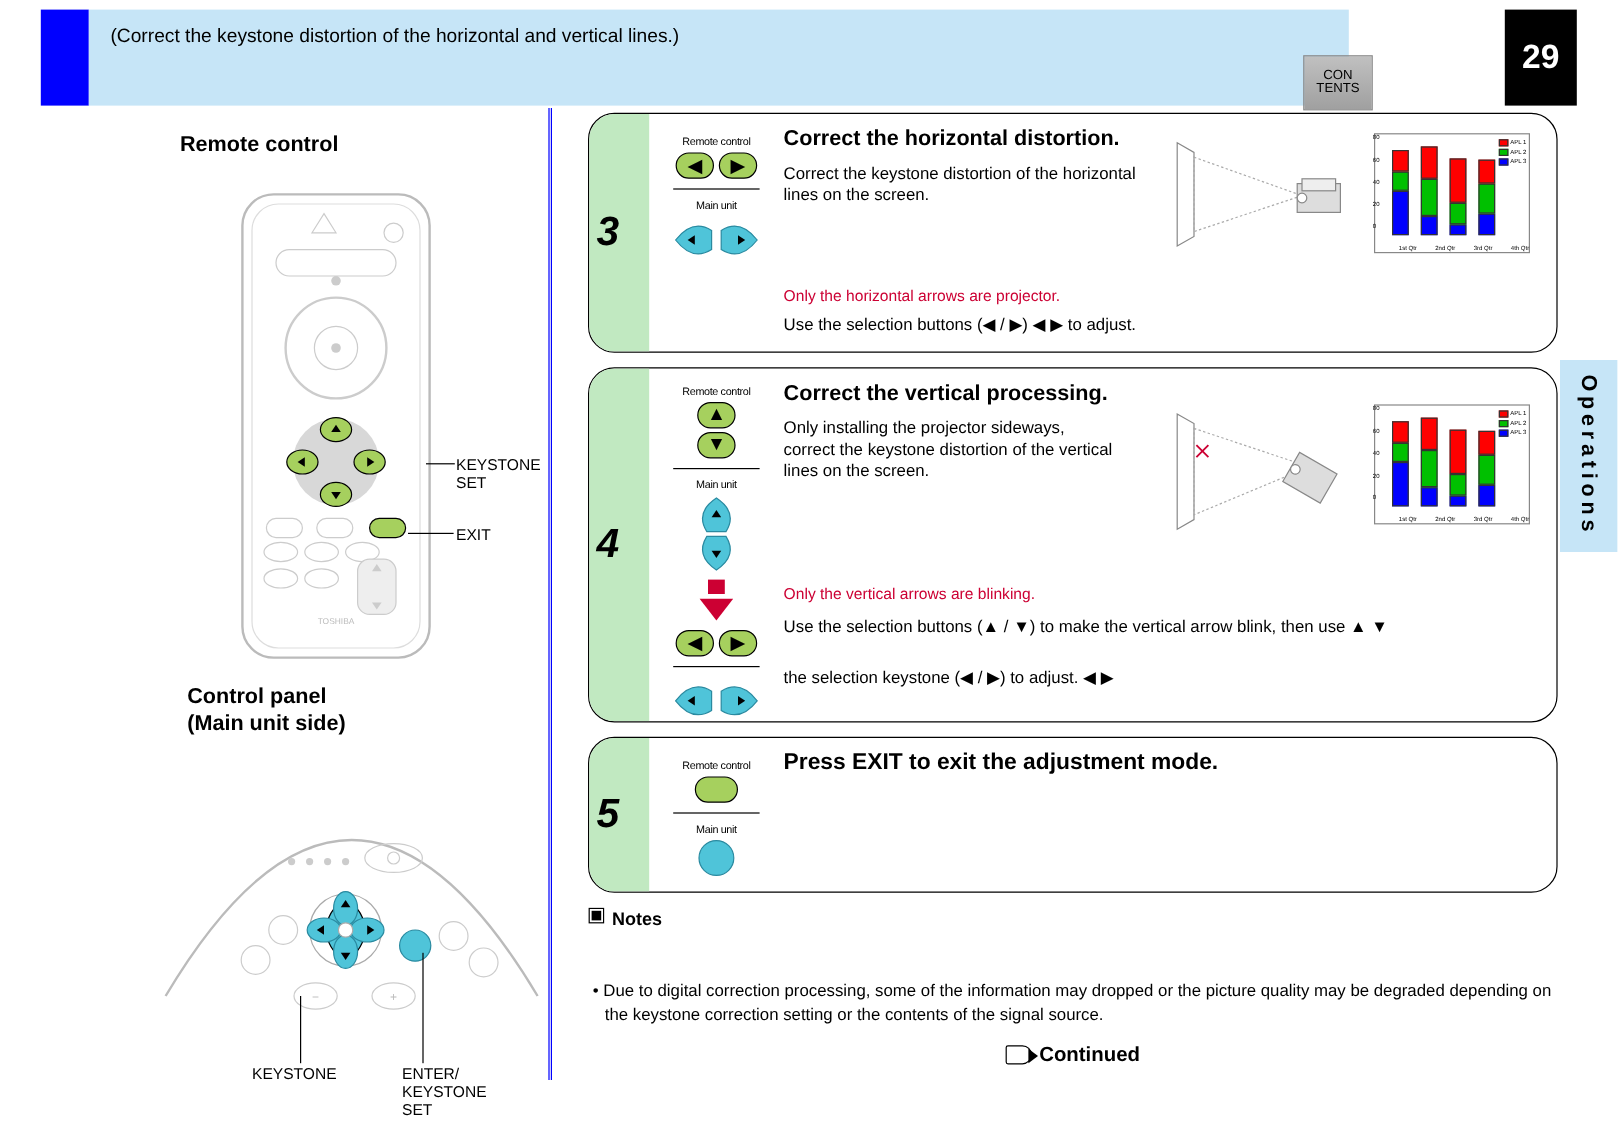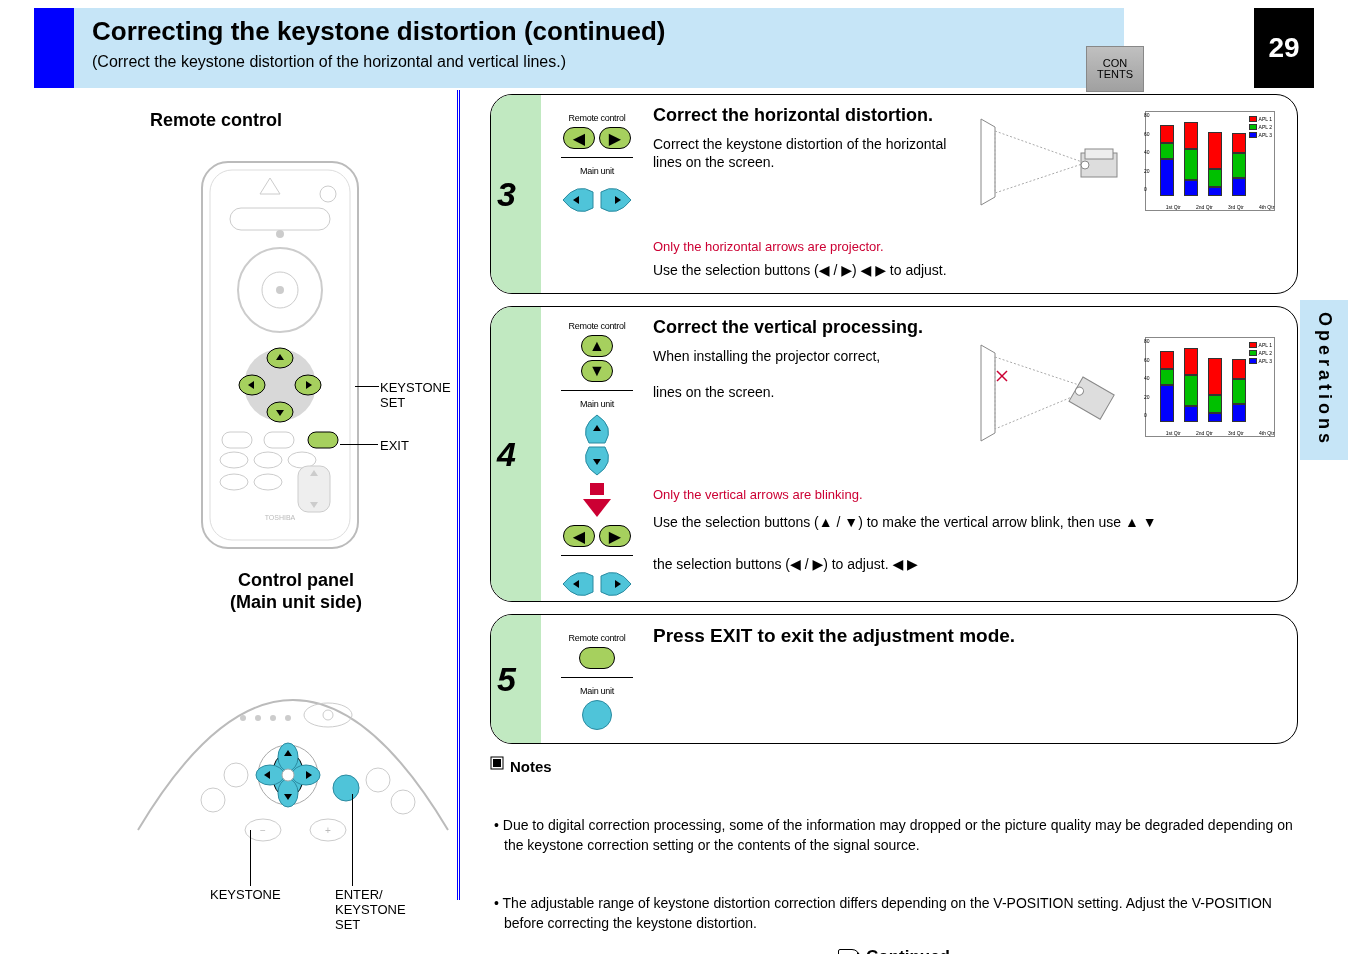--- a/index.html
+++ b/index.html
@@ -19,21 +19,21 @@
   
   .left-col { position: absolute; left: 80px; top: 90px; width: 380px; height: 810px; border-right: 3px double #0000ff; }
   .remote-label { position: absolute; left: 70px; top: 20px; font-size: 18px; font-weight: bold; }
   .remote-box { position: absolute; left: 120px; top: 70px; width: 160px; height: 390px; }
   .remote-svg { width: 100%; height: 100%; }
   .remote-callout-1 { position:absolute; left: 300px; top: 290px; font-size: 13px; }
   .remote-callout-2 { position:absolute; left: 300px; top: 348px; font-size: 13px; }
   .remote-line-1 { position:absolute; left: 275px; top: 296px; width: 24px; height:1px; background:#000; }
   .remote-line-2 { position:absolute; left: 260px; top: 354px; width: 38px; height:1px; background:#000; }
   
-  .caption2 { position:absolute; left: 76px; top: 480px; font-size: 18px; font-weight: bold; text-align:center; width:280px; line-height:1.2; }
+  .caption2 { position:absolute; left: 76px; top: 480px; font-size: 18px; font-weight: bold; text-align:left; width:280px; line-height:1.2; }
   .panel-box { position:absolute; left: 48px; top: 540px; width: 330px; height: 250px; }
   .panel-callout-1 { position:absolute; left: 130px; top: 797px; font-size: 13px;}
   .panel-callout-2 { position:absolute; left: 255px; top: 797px; font-size: 13px;}
   .panel-line-1 { position:absolute; left:170px; top:740px; width:1px; height:56px; background:#000;}
   .panel-line-2 { position:absolute; left:272px; top:704px; width:1px; height:92px; background:#000;}
   
   
   .step { position: absolute; left: 490px; border: 1.5px solid #000; border-radius: 22px; overflow: hidden; background:#fff; }
   .step-band { position:absolute; left:0; top:0; bottom:0; width:50px; background:#c1e9c1; }
   .step-num { position:absolute; left:6px; top:50%; transform:translateY(-50%); font-size:34px; font-weight:bold; font-style:italic; }
@@ -84,21 +84,20 @@
   .cont-arrow-box::after { content:""; position:absolute; right:-6px; top:2px; width:0;height:0;border-top:6px solid transparent;border-bottom:6px solid transparent;border-left:8px solid #000;}
 </style>
 </head>
 <body>
 
 <div class="page">
 
   <div class="header-bar">
     <div class="blue-strip"></div>
     <div class="lightblue-strip">
-      <div class="title-text">Correcting the keystone distortion (continued)</div>
       <div class="subtitle-text">(Correct the keystone distortion of the horizontal and vertical lines.)</div>
     </div>
     <div class="header-button">
       <span style="white-space:pre-line;line-height:1;">CON TENTS</span>
     </div>
     <div class="black-box">29</div>
   </div>
 
   <div class="side-tab">
     <span>Operations</span>
@@ -321,29 +320,30 @@
         </div>
         <div class="divider"></div>
         <svg width="72" height="40">
           <path d="M 2 20 Q 16 2 32 12 L 32 28 Q 16 38 2 20 Z" fill="#4fc4d9" stroke="#2a8aa0"></path>
           <path d="M 18 16 L 18 24 L 12 20 Z" fill="#000"></path>
           <path d="M 70 20 Q 56 2 40 12 L 40 28 Q 56 38 70 20 Z" fill="#4fc4d9" stroke="#2a8aa0"></path>
           <path d="M 54 16 L 54 24 L 60 20 Z" fill="#000"></path>
         </svg>
       </div>
       <div class="step-title-wrap">Correct the vertical processing.</div>
-      <div class="step-text" style="top:30px;">When installing the projector correct,</div>
+      <div class="step-text" style="top:30px;">Only installing the projector sideways,</div>
+      <div class="step-text" style="top:48px;">correct the keystone distortion of the vertical</div>
       <div class="step-text" style="top:66px;">lines on the screen.</div>
       <div class="blink-note" style="left:102px; top:170px;">Only the vertical arrows are blinking.</div>
       <div class="step-text" style="top:196px;">
         <span>Use the selection buttons (▲ / ▼) to make the vertical arrow blink, then use</span>
         <span class="arrow-glyph"> ▲ ▼ </span>
       </div>
       <div class="step-text" style="top:238px;">
-        <span>the selection buttons (◀ / ▶) to adjust.</span>
+        <span>the selection keystone (◀ / ▶) to adjust.</span>
         <span class="arrow-glyph"> ◀ ▶ </span>
       </div>
 
       <div class="illus-4">
         <svg width="160" height="110">
           <path d="M 8 8 L 8 104 L 22 96 L 22 16 Z" fill="#fff" stroke="#888"></path>
           <path d="M 22 20 L 118 52 L 22 92 Z" fill="none" stroke="#aaa" stroke-dasharray="2 2"></path>
 
           <g transform="translate(110,40) rotate(30)">
             <rect x="0" y="0" width="36" height="28" fill="#ddd" stroke="#888"></rect>
@@ -417,20 +417,19 @@
 
   <div class="notes">
     <div class="notes-title">
       <svg width="14" height="14">
           <rect x="1" y="1" width="12" height="12" fill="#fff" stroke="#000"></rect>
           <rect x="3" y="3" width="8" height="8" fill="#000"></rect>
         </svg>
       <span>Notes</span>
     </div>
     <div class="note-item">• Due to digital correction processing, some of the information may dropped or the picture quality may be degraded depending on the keystone correction setting or the contents of the signal source.</div>
-    <div class="note-item">• The adjustable range of keystone distortion correction differs depending on the V-POSITION setting. Adjust the V-POSITION before correcting the keystone distortion.</div>
     <div class="continued">
       <div class="cont-arrow-box"></div>
       <span>Continued</span>
     </div>
   </div>
 
 </div>
 
 </body></html>

